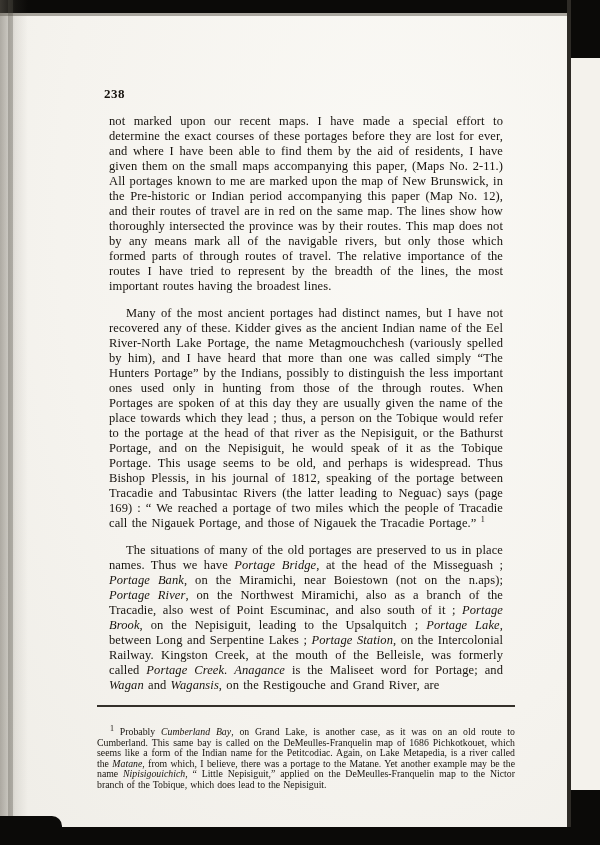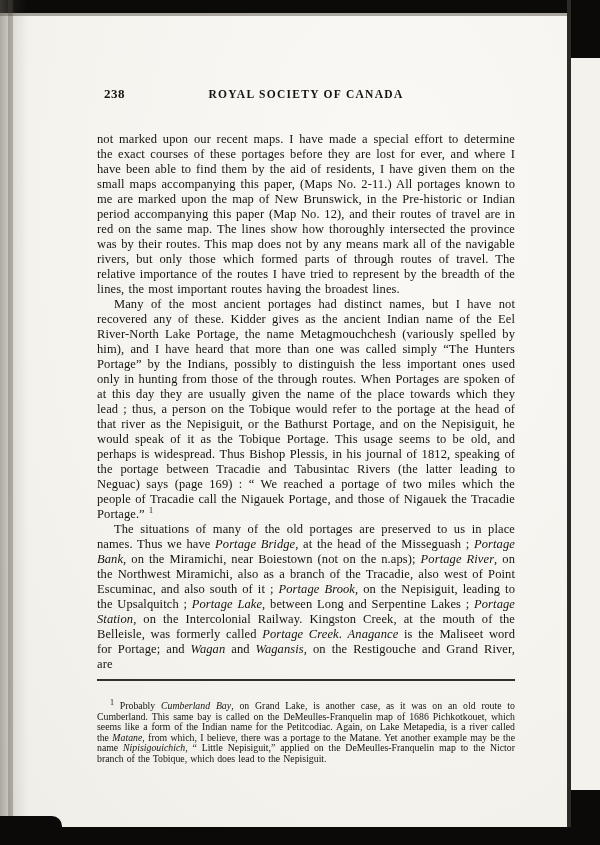--- a/index.html
+++ b/index.html
@@ -19,25 +19,25 @@
   .band-bottom-step{position:absolute;left:-8px;top:816px;width:70px;height:20px;background:#0b0a08;border-top-right-radius:10px;}
   .page-edge-line{position:absolute;left:567px;top:0;width:4px;height:845px;background:#2e2b26;}
   .right-strip{position:absolute;left:571px;top:0;width:29px;height:845px;background:#f4f2ec;}
   .right-strip-top{position:absolute;left:0;top:0;width:29px;height:58px;background:#0b0a08;}
   .right-strip-bottom{position:absolute;left:0;top:790px;width:29px;height:55px;background:#0b0a08;}
   .left-binding{position:absolute;left:0;top:0;width:28px;height:845px;
     background:linear-gradient(to right, rgba(105,100,90,.5), rgba(105,100,90,.12) 55%, rgba(105,100,90,0));}
   .left-streak{position:absolute;left:8px;top:0;width:5px;height:845px;background:rgba(85,80,70,.32);}
   
   .content{position:absolute;left:97px;top:86px;width:418px;}
-  .running-head{position:relative;height:16px;margin-bottom:30px;font-family:Liberation Serif, serif;}
+  .running-head{position:relative;height:16px;margin-bottom:12px;font-family:Liberation Serif, serif;}
   .page-number{position:absolute;left:7px;top:0;font-size:13px;font-weight:bold;letter-spacing:.5px;}
   .head-title{position:absolute;left:0;right:0;top:2px;text-align:center;font-size:11.5px;letter-spacing:1.3px;font-weight:bold;}
   .body-text p{
-    margin:0;font-size:12.5px;line-height:15px;text-align:justify;
+    margin:12px;font-size:12.5px;line-height:15px;text-align:justify;
     word-spacing:1px;letter-spacing:.1px;
   }
   .body-text p.indent{text-indent:17px;}
   .body-text sup, .footnote sup{font-size:8px;line-height:0;}
   .footnote-rule{margin-top:7px;border-top:2px solid #34302a;width:100%;height:0;}
   .footnote{margin-top:20px;font-size:9.8px;line-height:10.6px;text-align:justify;word-spacing:.6px;text-indent:13px;}
   i{}
 </style>
 </head>
 <body>
@@ -53,21 +53,20 @@
     <div class="right-strip-bottom"></div>
   </div>
   <div class="page-edge-line"></div>
   <div class="band-bottom-step"></div>
   <div class="band-bottom"></div>
 
   <div class="content">
 
     <div class="running-head">
       <span class="page-number">238</span>
-      <span class="head-title">ROYAL SOCIETY OF CANADA</span>
     </div>
 
     <div class="body-text">
         <p><span>not marked upon our recent maps.  I have made a special effort to determine the exact courses of these portages before they are lost for ever, and where I have been able to find them by the aid of residents, I have given them on the small maps accompanying this paper, (Maps No. 2-11.)  All portages known to me are marked upon the map of New Brunswick, in the Pre-historic or Indian period accompanying this paper (Map No. 12), and their routes of travel are in red on the same map.  The lines show how thoroughly intersected the province was by their routes.  This map does not by any means mark all of the navigable rivers, but only those which formed parts of through routes of travel.  The relative importance of the routes I have tried to represent by the breadth of the lines, the most important routes having the broadest lines.</span></p>
         <p class="indent"><span>Many of the most ancient portages had distinct names, but I have not recovered any of these.  Kidder gives as the ancient Indian name of the Eel River-North Lake Portage, the name Metagmouchchesh (variously spelled by him), and I have heard that more than one was called simply “The Hunters Portage” by the Indians, possibly to distinguish the less important ones used only in hunting from those of the through routes.  When Portages are spoken of at this day they are usually given the name of the place towards which they lead ; thus, a person on the Tobique would refer to the portage at the head of that river as the Nepisiguit, or the Bathurst Portage, and on the Nepisiguit, he would speak of it as the Tobique Portage.  This usage seems to be old, and perhaps is widespread.  Thus Bishop Plessis, in his journal of 1812, speaking of the portage between Tracadie and Tabusintac Rivers (the latter leading to Neguac) says (page 169) : “ We reached a portage of two miles which the people of Tracadie call the Nigauek Portage, and those of Nigauek the Tracadie Portage.” </span><sup>1</sup></p>
         <p class="indent"><span>The situations of many of the old portages are preserved to us in place names.  Thus we have </span><i>Portage Bridge</i><span>, at the head of the Misseguash ; </span><i>Portage Bank</i><span>, on the Miramichi, near Boiestown (not on the n.aps); </span><i>Portage River</i><span>, on the Northwest Miramichi, also as a branch of the Tracadie, also west of Point Escuminac, and also south of it ; </span><i>Portage Brook</i><span>, on the Nepisiguit, leading to the Upsalquitch ; </span><i>Portage Lake</i><span>, between Long and Serpentine Lakes ; </span><i>Portage Station</i><span>, on the Intercolonial Railway.  Kingston Creek, at the mouth of the Belleisle, was formerly called </span><i>Portage Creek</i><span>.  </span><i>Anagance</i><span> is the Maliseet word for Portage; and </span><i>Wagan</i><span> and </span><i>Wagansis</i><span>, on the Restigouche and Grand River, are</span></p>
       </div>
 
     <div class="footnote-rule"></div>
     <div class="footnote"><sup>1</sup><span> Probably </span><i>Cumberland Bay</i><span>, on Grand Lake, is another case, as it was on an old route to Cumberland.  This same bay is called on the DeMeulles-Franquelin map of 1686 Pichkotkouet, which seems like a form of the Indian name for the Petitcodiac.  Again, on Lake Metapedia, is a river called the </span><i>Matane</i><span>, from which, I believe, there was a portage to the Matane.  Yet another example may be the name </span><i>Nipisigouichich</i><span>, “ Little Nepisiguit,” applied on the DeMeulles-Franquelin map to the Nictor branch of the Tobique, which does lead to the Nepisiguit.</span></div>

